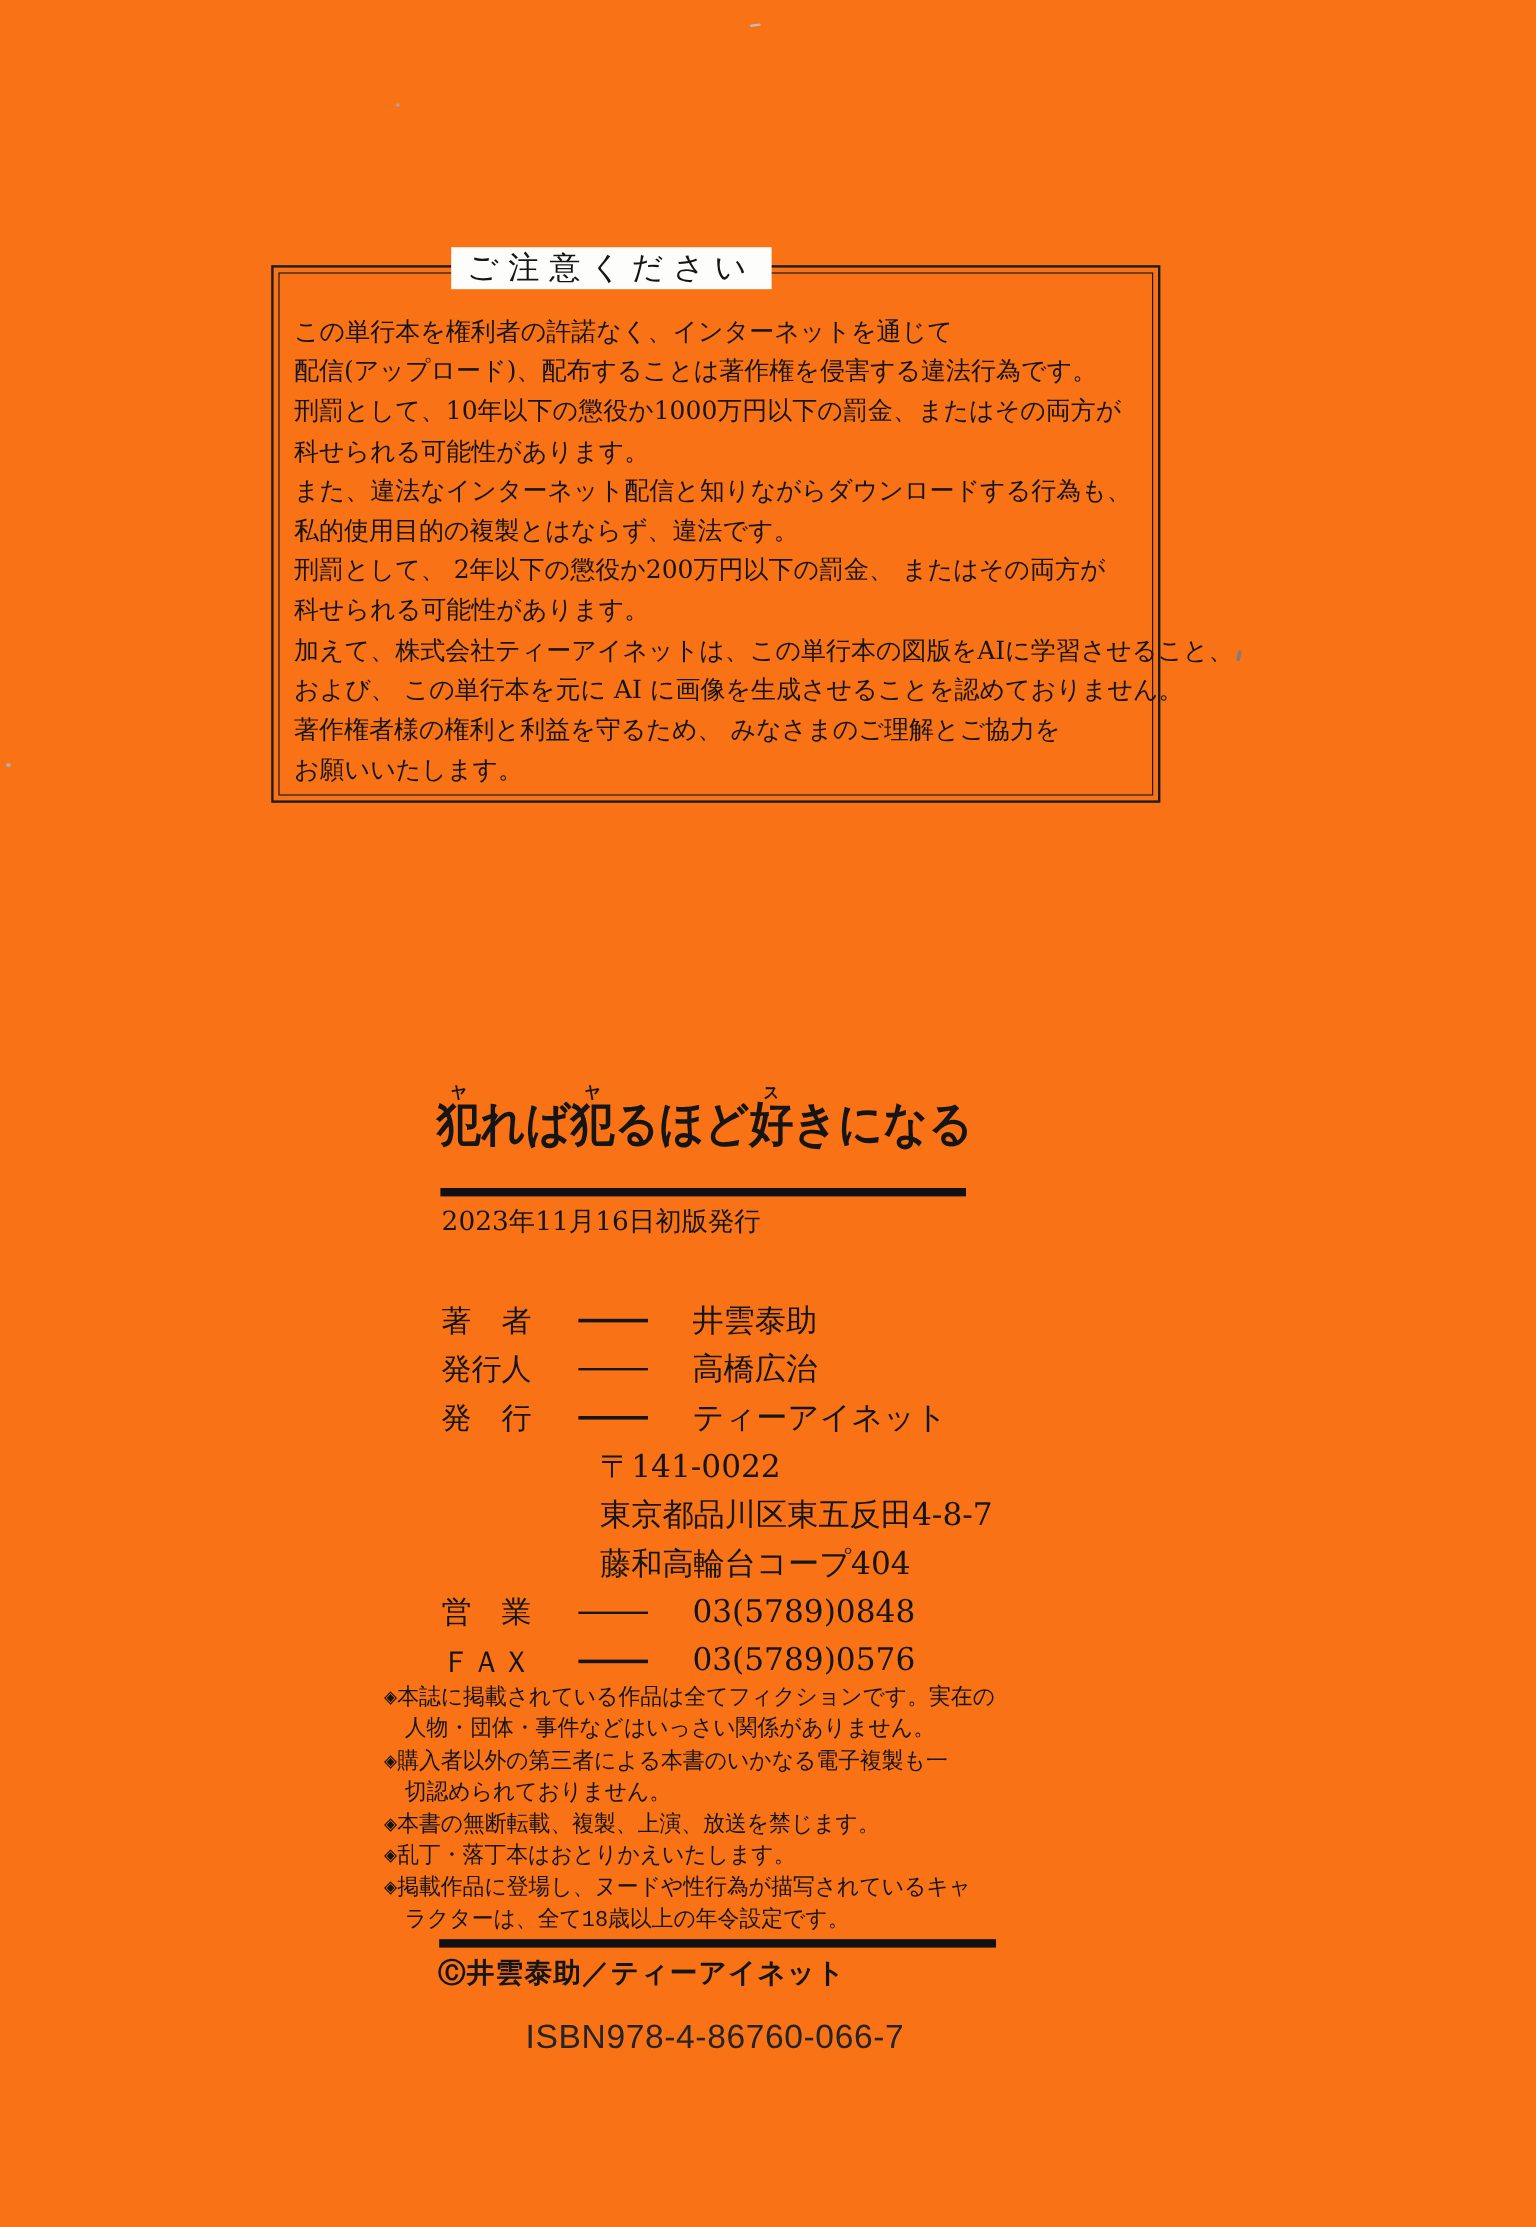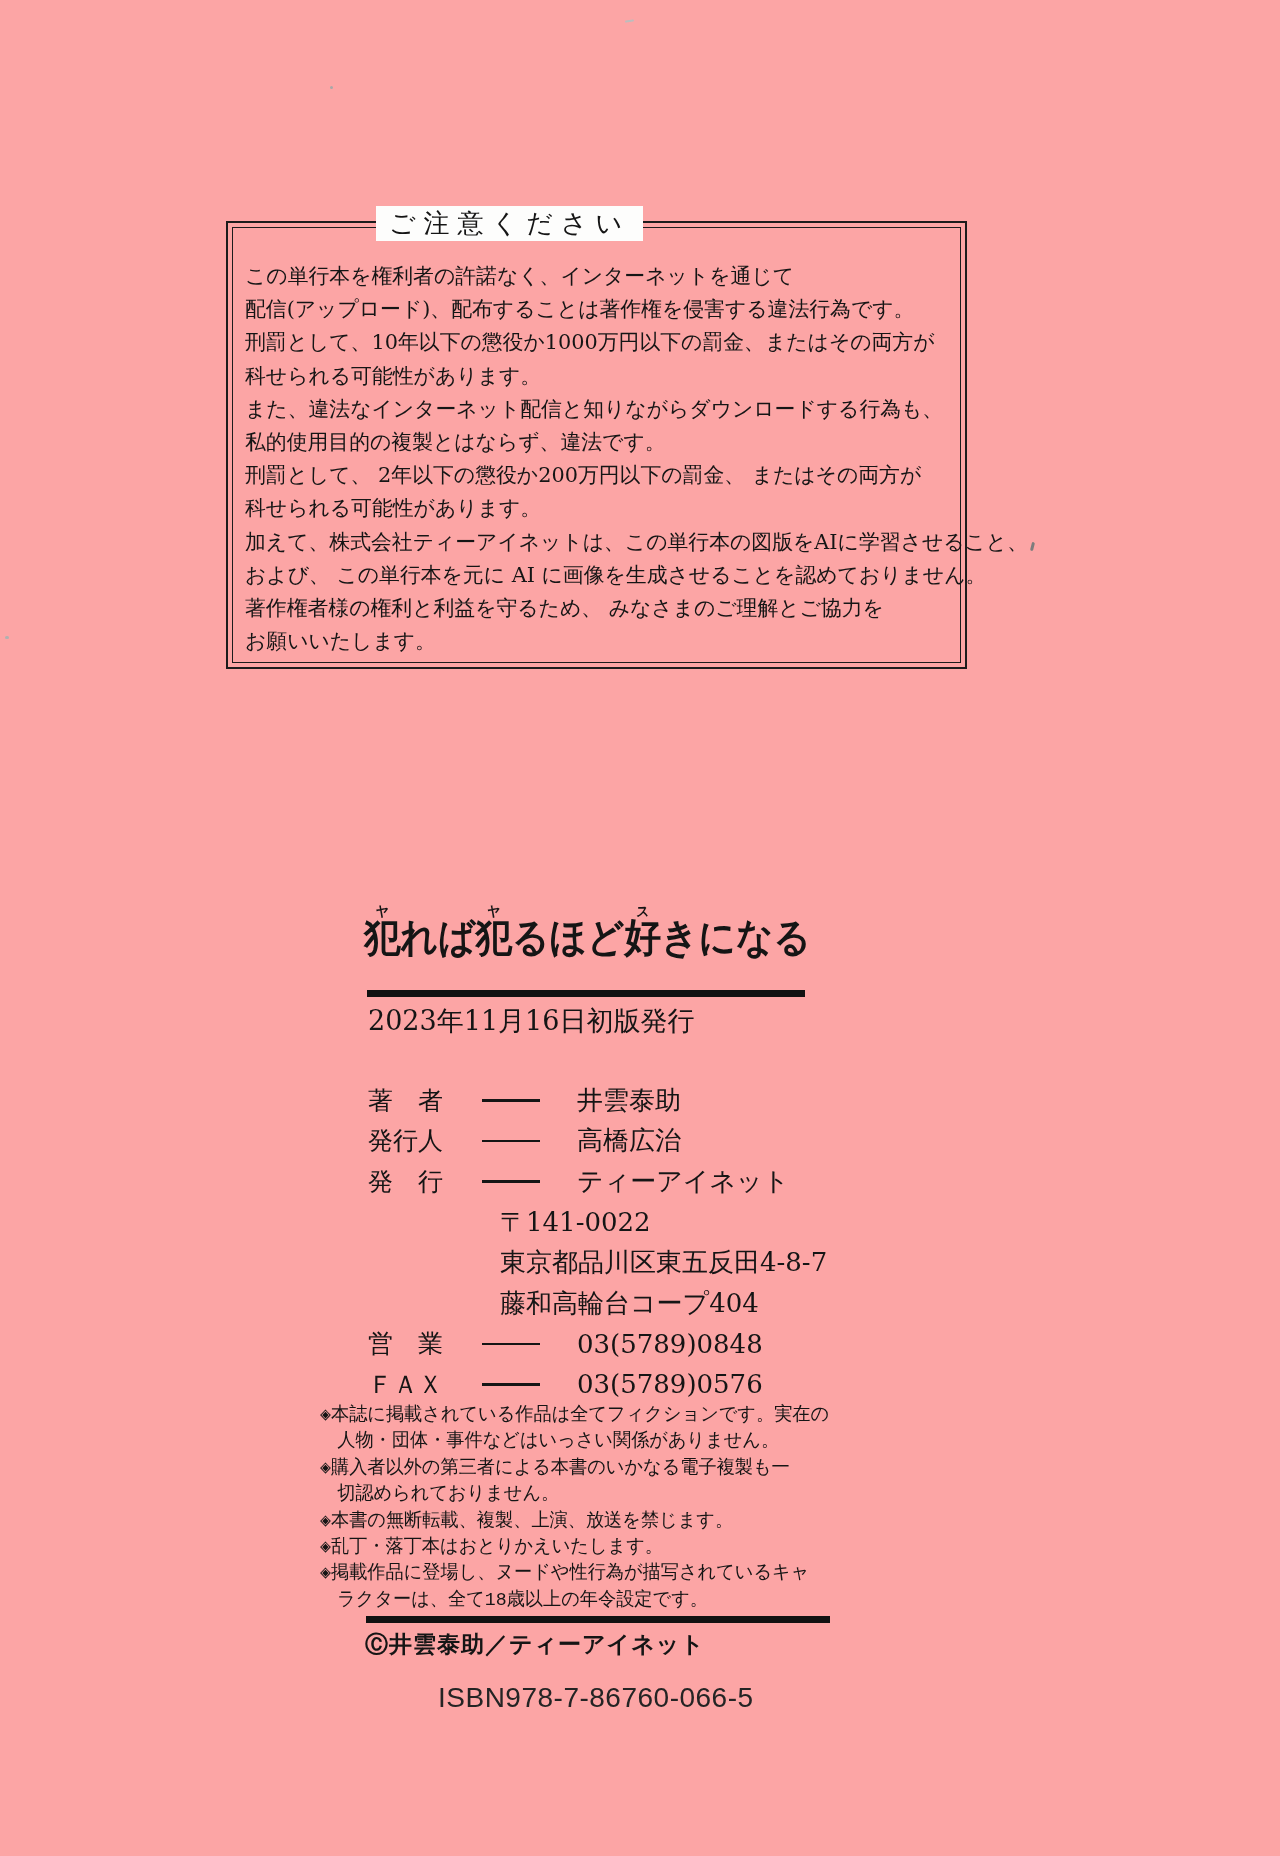--- a/index.html
+++ b/index.html
@@ -1,18 +1,18 @@
 <!DOCTYPE html>
 <html><head>
 <meta charset="utf-8">
 <style>
   html,body { margin:0; padding:0; }
   .page {
     position:relative; width:1280px; height:1856px;
-    background:#fca5a5; color:#151515; overflow:hidden;
+    background:#f97316; color:#151515; overflow:hidden;
     font-family:"DejaVu Serif","DejaVu Sans",serif;
   }
   
   .notice-box {
     position:absolute; left:226px; top:221px; width:737px; height:444px;
     border:2px solid #1c1c1c;
   }
   .notice-box-inner { position:absolute; inset:4px; border:1.5px solid #1c1c1c; }
   .notice-title {
     position:absolute; left:148px; top:-17px; background:#fdfdfc;
@@ -22,21 +22,21 @@
   .box-line { font-size:21px; line-height:33.2px; white-space:nowrap; }
   
   .book-title {
     position:absolute; left:364px; top:901px; height:72px;
     font-size:40px; font-weight:bold; white-space:nowrap; line-height:72px;
   }
   .book-title rt { font-size:14px; font-weight:bold; letter-spacing:0; }
   .rule { position:absolute; background:#111; }
   .rule-1 { left:367px; top:990px; width:438px; height:7px; }
   .rule-2 { left:366px; top:1616px; width:464px; height:7px; }
-  .edition-date { position:absolute; left:368px; top:1003px; font-size:27px; white-space:nowrap; }
+  .edition-date { position:absolute; left:368px; top:1003px; font-size:22px; white-space:nowrap; }
   .pub-rows { position:absolute; left:368px; top:1080px; }
   .pub-row { height:40.6px; display:flex; align-items:center; font-size:26px; white-space:nowrap;gap:32px; }
   .pub-row.addr { padding-left:132px; }
   .pub-label { display:inline-block; width:80px; font-size:25px; }
   .dash { display:inline-block; width:58px; height:2.5px; background:#151515; margin:0 5px 0 2px; }
   .notes { position:absolute; left:320px; top:1402px;font-family:Liberation Mono, monospace; }
   .note-line { font-size:19px; line-height:26.4px; white-space:nowrap; }
   .note-line.cont { padding-left:18px; }
   .copyright-line { position:absolute; left:365px; top:1629px; font-size:23px; letter-spacing:1px; white-space:nowrap;font-weight:bold; }
   .isbn-line {
@@ -125,20 +125,20 @@
       <div class="note-line" style="transform-origin: left center; transform: scaleX(0.957);">◈本書の無断転載、複製、上演、放送を禁じます。</div>
       <div class="note-line" style="transform-origin: left center; transform: scaleX(0.957);">◈乱丁・落丁本はおとりかえいたします。</div>
       <div class="note-line" style="transform-origin: left center; transform: scaleX(0.957);">◈掲載作品に登場し、ヌードや性行為が描写されているキャ</div>
       <div class="note-line cont" style="transform-origin: left center; transform: scaleX(0.957);">ラクターは、全て18歳以上の年令設定です。</div>
     </div>
 
   <div class="rule rule-2"></div>
 
   <div class="copyright-line">Ⓒ井雲泰助／ティーアイネット</div>
 
-  <div class="isbn-line">ISBN978-7-86760-066-5</div>
+  <div class="isbn-line">ISBN978-4-86760-066-7</div>
 
   <div class="speck speck-a"></div>
   <div class="speck speck-b"></div>
   <div class="speck speck-c"></div>
   <div class="speck speck-d"></div>
 
 </div>
 
 </body></html>

